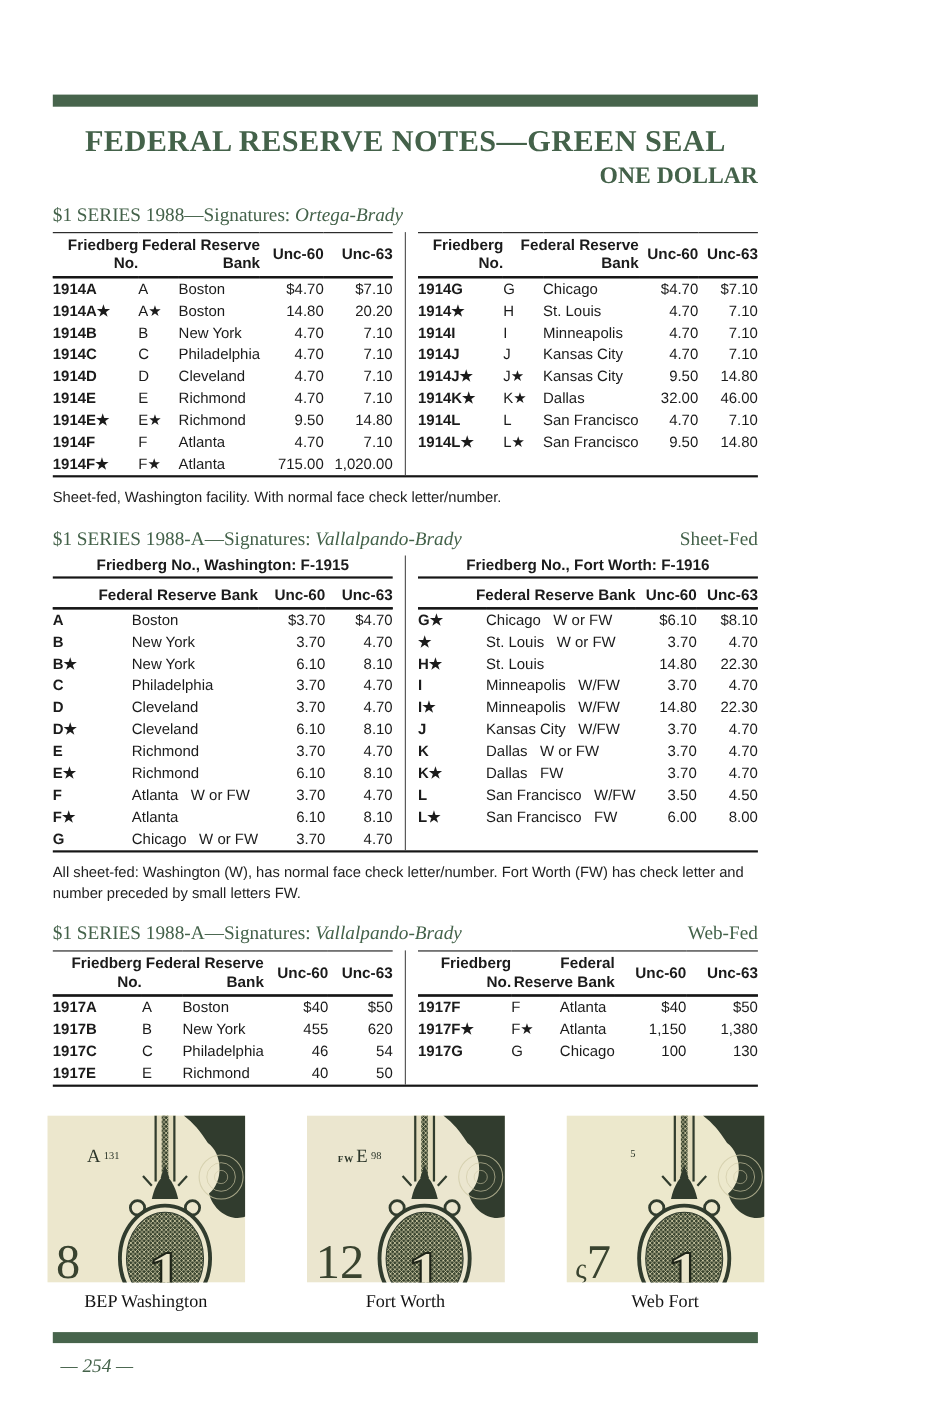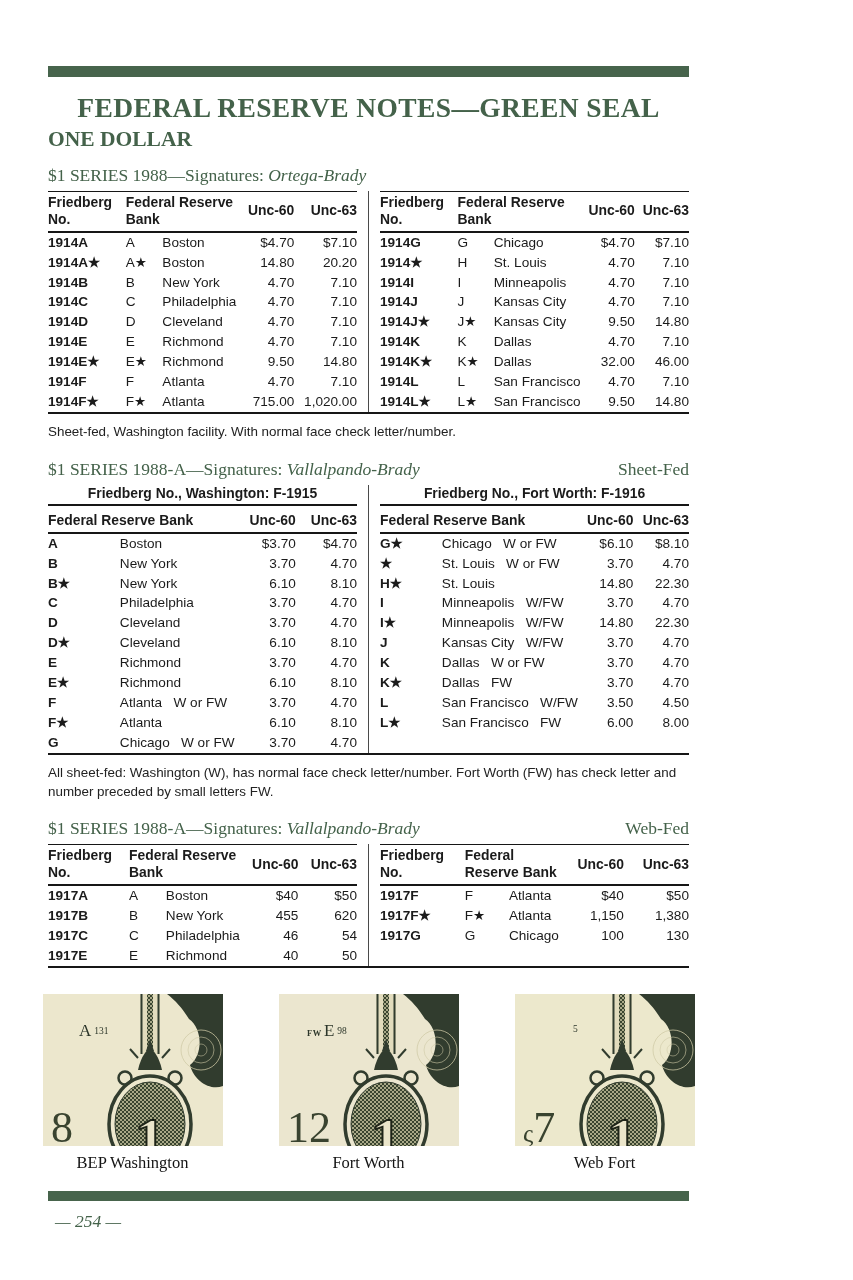--- a/index.html
+++ b/index.html
@@ -6,43 +6,43 @@
     --accent-green: #44624a;
     --bar-green: #47644c;
     --ink: #1b1b1b;
     --rule-ink: #161616;
     --note-cream: #ece7cd;
     --engraving: #313c2e;
   }
   * { margin:0; padding:0; box-sizing:border-box; }
   html,body { background:#ffffff; }
   body { font-family:"Liberation Sans", sans-serif; color:var(--ink); }
-  .page { width:737px; height:1280px; background:#fff; padding:66px 48px 0 48px; position:relative; overflow:hidden; }
+  .page { width:737px; height:1280px; background:#fff; padding:86px 48px 0 48px; position:relative; overflow:hidden; }
 
   .rule-bar { height:11px; background:var(--bar-green); }
   .page-title { font-family:"Liberation Serif", serif; font-weight:bold; color:var(--accent-green);
                 text-align:center; font-size:27.5px; letter-spacing:0.4px; margin-top:15px; }
   .page-subtitle { font-family:"Liberation Serif", serif; font-weight:bold; color:var(--accent-green);
-                   text-align:left; font-size:21.5px; margin-top:3px; }
+                   text-align:right; font-size:21.5px; margin-top:3px; }
 
   .series { margin-top:13px; }
   .series.later { margin-top:17px; }
   .sec-head { display:flex; justify-content:space-between; align-items:baseline;
               font-family:"Liberation Serif", serif; color:var(--accent-green);
               font-size:17.5px; margin-bottom:5px; }
   .sec-title i { font-style:italic; }
 
   .pair { display:flex; border-bottom:2.5px solid var(--rule-ink); }
   .half { flex:1 1 0; min-width:0; }
   .half.lft { padding-right:11px; }
   .half.rgt { padding-left:11px; }
   .vdiv { width:1px; background:#4a4a4a; }
 
   .price-table { width:100%; border-collapse:collapse; font-size:13.6px; line-height:1.22; }
-  .price-table th { font-weight:bold; font-size:13.9px; text-align:left;
+  .price-table th { font-weight:bold; font-size:13.9px; text-align:right;
                     padding:2px 0 3px 0; border-bottom:2.5px solid var(--rule-ink); }
   .t5 th { border-top:1.5px solid var(--rule-ink); }
   .t4 th { padding-top:6px; }
   th.h-p { text-align:right; }
   .price-table td { padding:1.7px 0; }
   .c-fr { font-weight:bold; width:88px;margin-top:26px; }
   .c-letter { width:48px; }
   .c-letter2 { font-weight:bold; width:88px; }
   .c-bank { white-space:pre; }
   .c-price { text-align:right; width:70px; }
@@ -203,27 +203,20 @@
                 <td class="c-bank">Kansas City</td>
                 <td class="c-price">4.70</td>
                 <td class="c-price">7.10</td>
               </tr>
               <tr>
                 <td class="c-fr">1914J★</td>
                 <td class="c-letter">J★</td>
                 <td class="c-bank">Kansas City</td>
                 <td class="c-price">9.50</td>
                 <td class="c-price">14.80</td>
-              </tr>
-              <tr>
-                <td class="c-fr">1914K</td>
-                <td class="c-letter">K</td>
-                <td class="c-bank">Dallas</td>
-                <td class="c-price">4.70</td>
-                <td class="c-price">7.10</td>
               </tr>
               <tr>
                 <td class="c-fr">1914K★</td>
                 <td class="c-letter">K★</td>
                 <td class="c-bank">Dallas</td>
                 <td class="c-price">32.00</td>
                 <td class="c-price">46.00</td>
               </tr>
               <tr>
                 <td class="c-fr">1914L</td>

